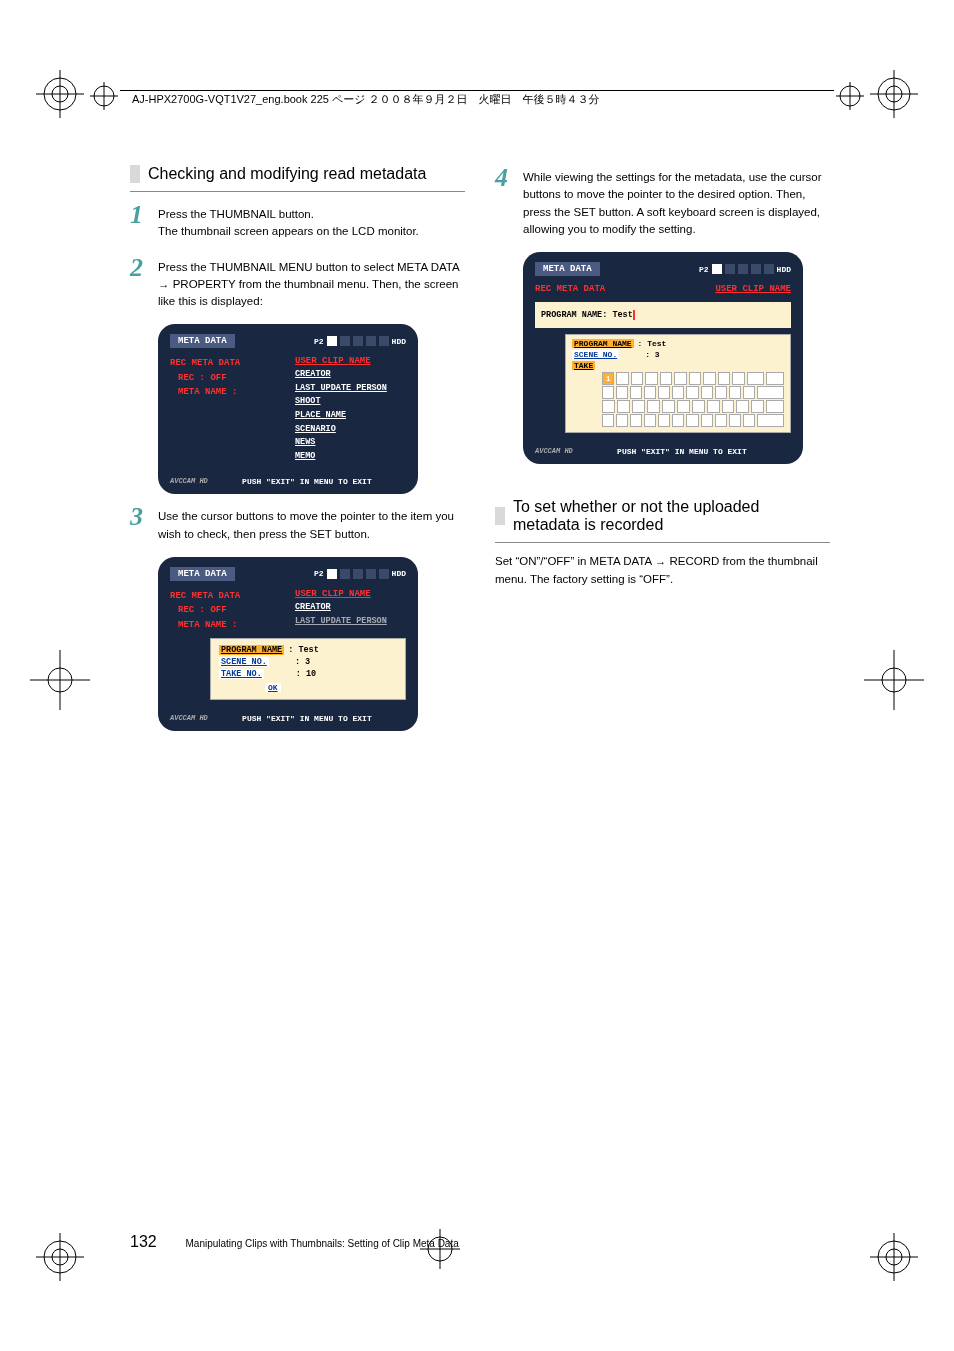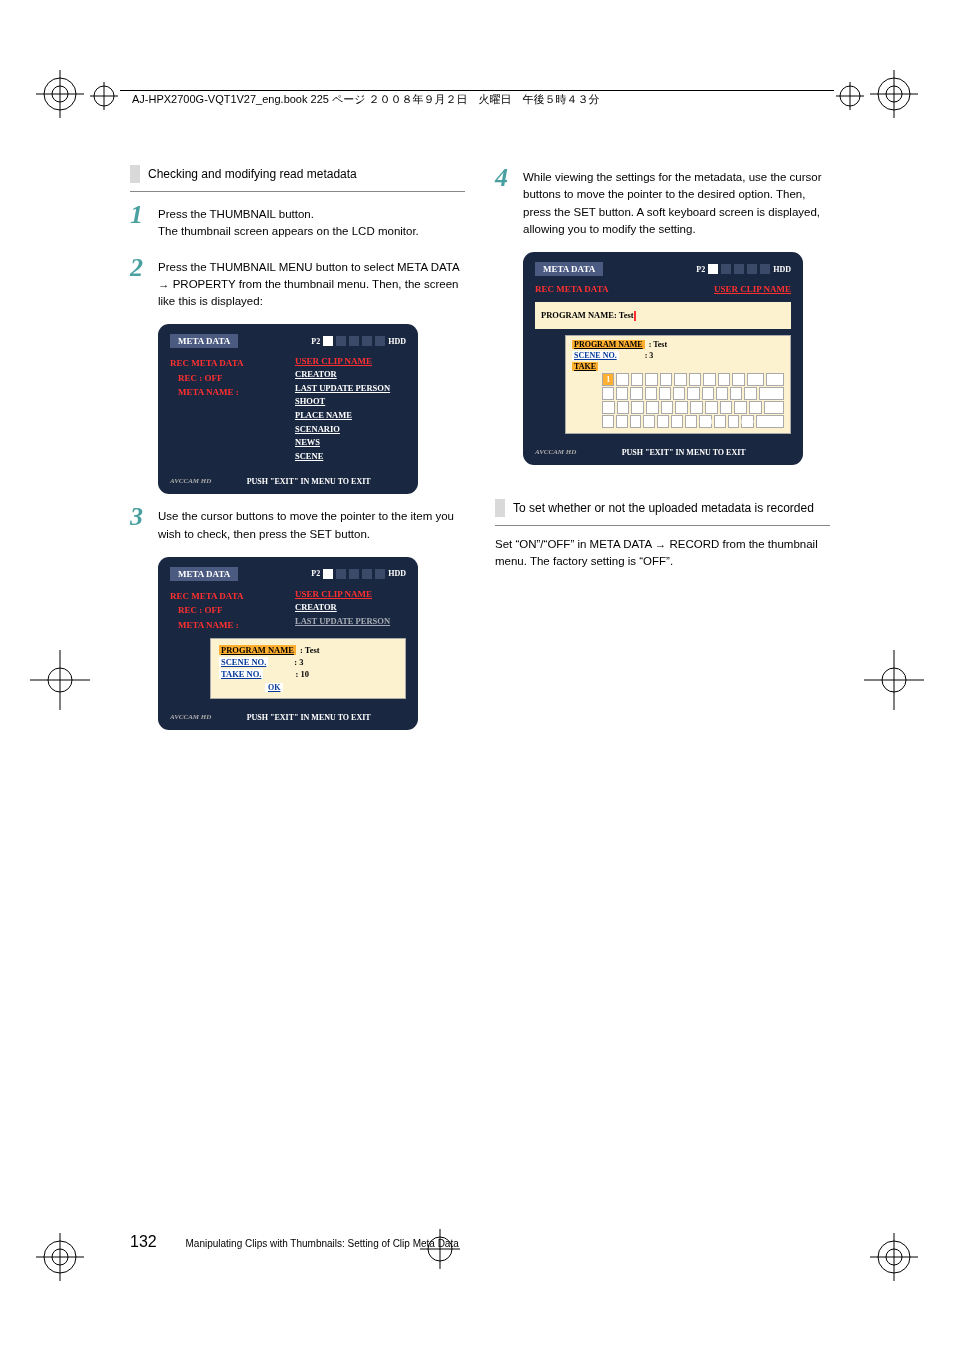--- a/index.html
+++ b/index.html
@@ -5,27 +5,27 @@
 * { margin: 0; padding: 0; box-sizing: border-box; }
 body { width: 954px; height: 1351px; background: #fff; font-family: Arial, Helvetica, sans-serif; position: relative; color: #000; }
 .print-mark { position: absolute; }
 .print-mark svg { display: block; }
 .header-line { position: absolute; top: 90px; left: 120px; right: 120px; height: 1px; background: #000; }
 .header-text { position: absolute; top: 92px; left: 132px; font-size: 11px; }
 .page-body { position: absolute; top: 165px; left: 130px; width: 700px; display: flex; gap: 30px; }
 .col { width: 335px; }
 .section-head { display: flex; align-items: center; margin-bottom: 8px; }
 .section-bar { width: 10px; height: 18px; background: #d9d9d9; margin-right: 8px; flex: none; }
-.section-title { font-size: 12px; }
+.section-title { font-size: 16px; }
 .section-underline { height: 1px; background: #888; margin-bottom: 10px; }
 .body-text { font-size: 11.5px; line-height: 1.5; margin-bottom: 14px; }
 .step { display: flex; margin-bottom: 14px; }
 .step-num { font-family: Georgia, 'Times New Roman', serif; font-style: italic; font-weight: bold; font-size: 26px; color: #4aa0a0; width: 28px; flex: none; line-height: 1; }
 .step-text { font-size: 11.5px; line-height: 1.5; padding-top: 4px; }
-.ui-panel { background: #1a2740; border-radius: 11px; padding: 10px 12px 8px; margin: 10px 18px; font-family: Liberation Serif, serif; font-size: 9px; color: #fff; }
+.ui-panel { background: #1a2740; border-radius: 17px; padding: 10px 12px 8px; margin: 10px 18px; font-family: Liberation Mono, monospace; font-size: 9px; color: #fff; }
 .ui-titlebar { display: flex; justify-content: space-between; align-items: center; margin-bottom: 8px; }
 .ui-title { background: #4a5a80; padding: 2px 8px; font-size: 9px; font-weight: bold; }
 .ui-slots { display: flex; gap: 3px; align-items: center; font-size: 8px; font-weight: bold; }
 .slot { width: 10px; height: 10px; background: #3a4a68; }
 .slot.on { background: #fff; }
 .ui-cols { display: flex; gap: 14px; }
 .ui-left { color: #ff3030; font-weight: bold; font-size: 9px; line-height: 1.6; flex: 1; }
 .ui-left .indent { margin-left: 8px; }
 .ui-right { flex: 1; }
 .ui-right-head { color: #ff3030; text-decoration: underline; font-weight: bold; font-size: 9px; margin-bottom: 2px; }
@@ -162,21 +162,21 @@
         <div class="indent">META NAME :</div>
       </div>
       <div class="ui-right">
         <div class="ui-right-head">USER CLIP NAME</div>
         <div class="ui-sub">CREATOR</div>
         <div class="ui-sub">LAST UPDATE PERSON</div>
         <div class="ui-sub">SHOOT</div>
         <div class="ui-sub">PLACE NAME</div>
         <div class="ui-sub">SCENARIO</div>
         <div class="ui-sub">NEWS</div>
-        <div class="ui-sub">SCENE</div>
+        <div class="ui-sub">MEMO</div>
       </div>
     </div>
     <div class="ui-footer"><span class="ui-logo">AVCCAM HD</span><span>PUSH "EXIT" IN MENU TO EXIT</span></div>
   </div>
 
   <div class="step">
     <div class="step-num">3</div>
     <div class="step-text">Use the cursor buttons to move the pointer to the item you wish to check, then press the SET button.</div>
   </div>
 

